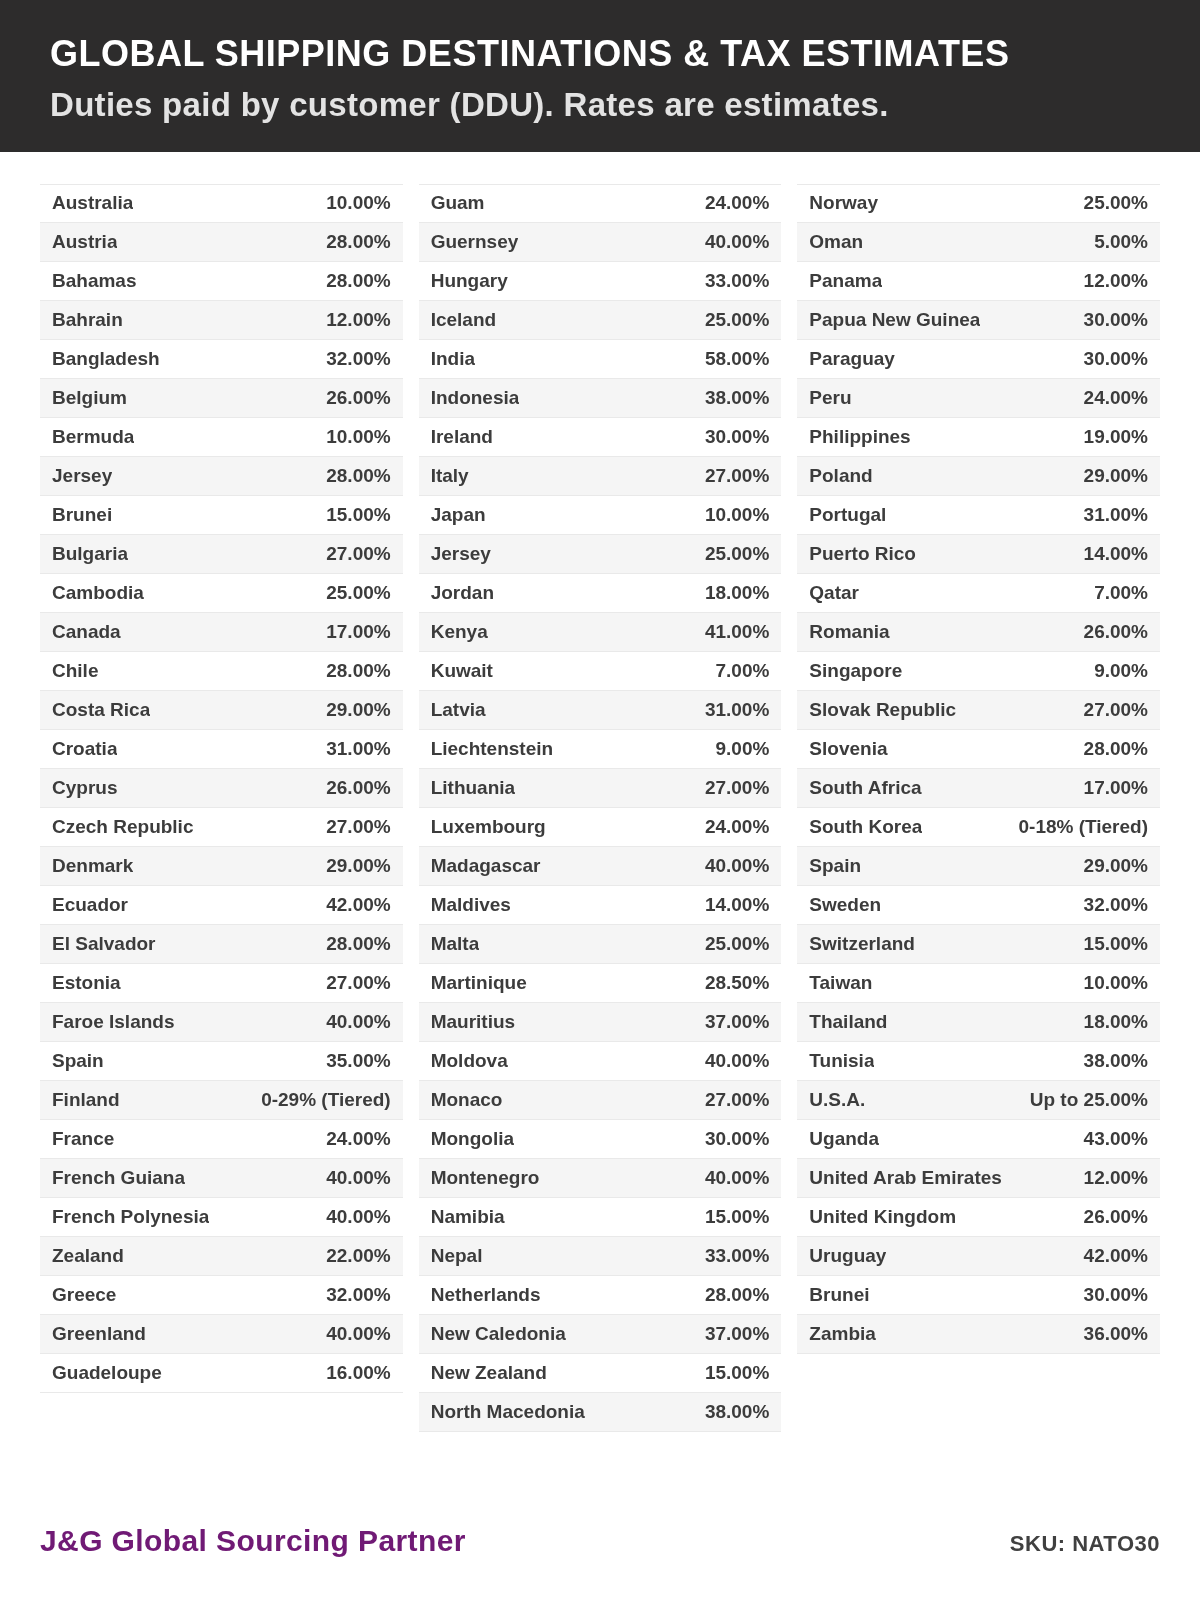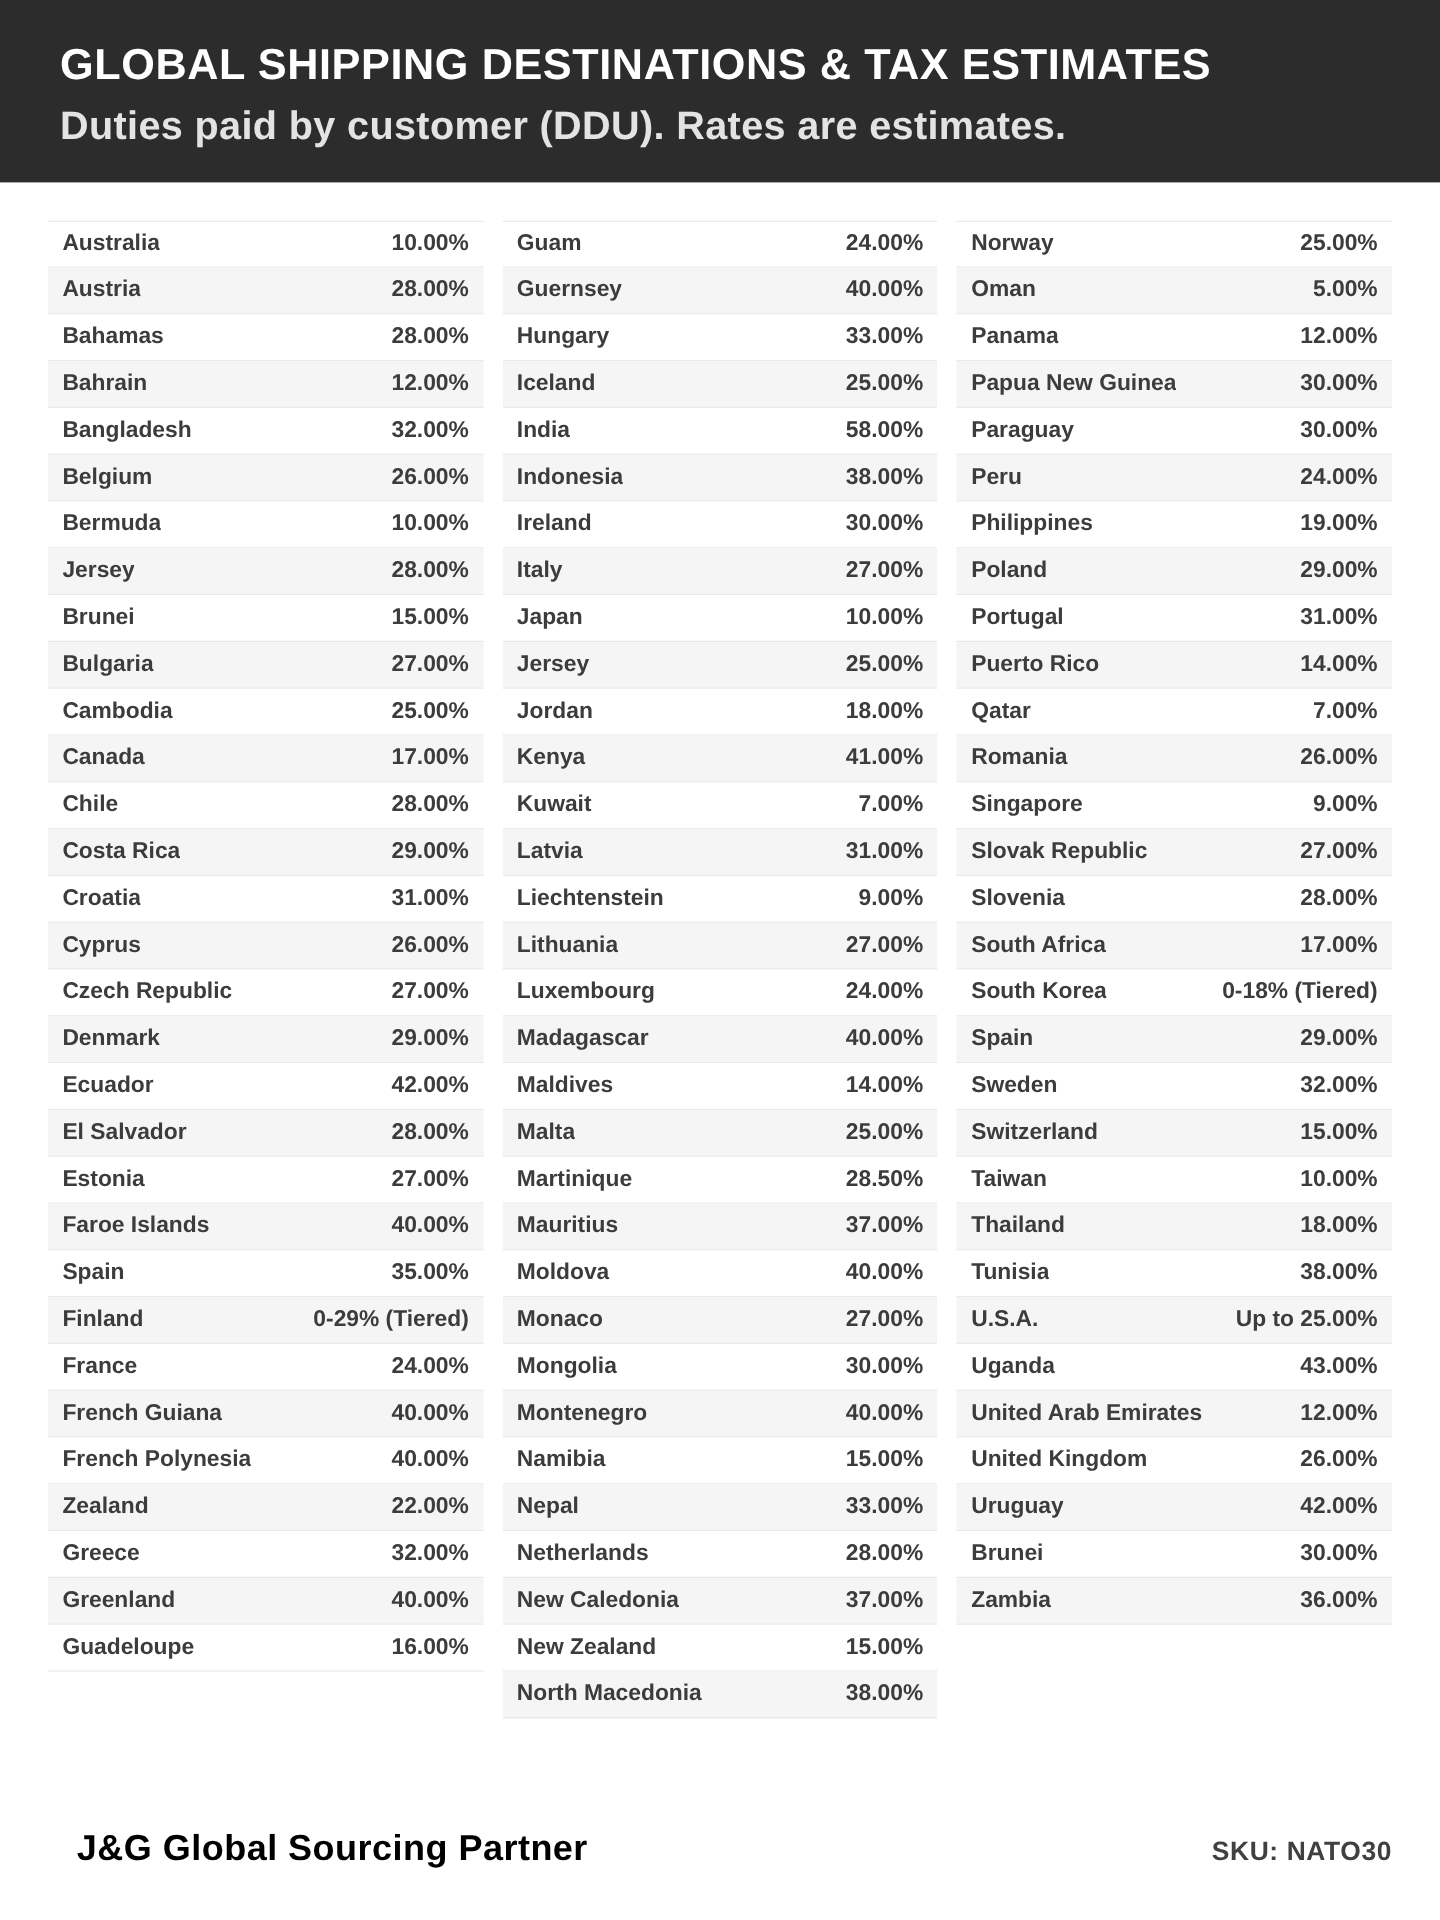--- a/index.html
+++ b/index.html
@@ -73,23 +73,22 @@
     left: 40px;
     right: 40px;
     bottom: 42px;
     display: flex;
     justify-content: space-between;
     align-items: baseline;
   }
   .footer .brand {
     font-size: 30px;
     font-weight: bold;
-    color: #000000;
+    color: #701a75;
     letter-spacing: 0.4px;
-    margin-left: 24px;
   }
   .footer .sku {
     font-size: 22px;
     font-weight: bold;
     color: #404040;
     letter-spacing: 0.5px;
   }
 </style>
 </head>
 <body>

